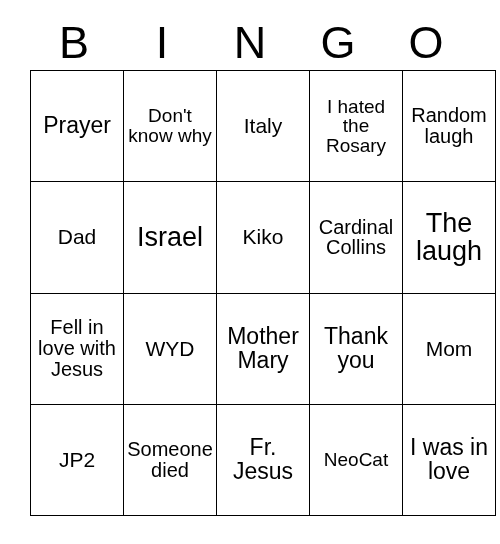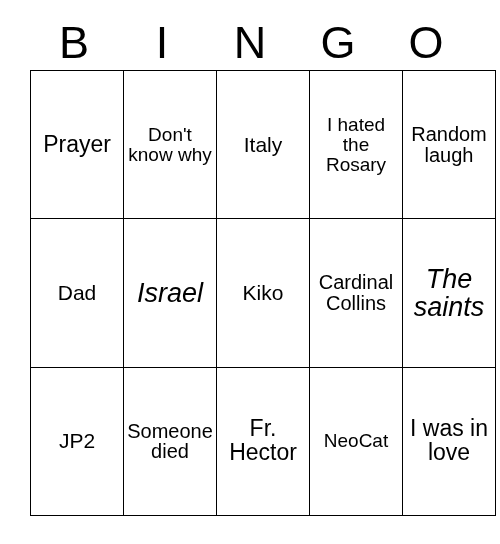--- a/index.html
+++ b/index.html
@@ -61,21 +61,21 @@
     padding: 0 2px;
     text-align: center;
     vertical-align: middle;
     line-height: 1.04;
     overflow: hidden;
     word-wrap: break-word;
   }
 
   
   .fs-xl   { font-size: 21px; }
-  .fs-lg   { font-size: 27px; font-style: italic; }
+  .fs-lg   { font-size: 27px; }
   .fs-md   { font-size: 23px; }
   .fs-sm   { font-size: 19px; }
   .fs-xs   { font-size: 20px; }
 </style>
 </head>
 <body>
 
 <div class="card">
 
   <div class="header-row">
@@ -93,25 +93,32 @@
         <td class="fs-sm">Don't know why</td>
         <td class="fs-xl">Italy</td>
         <td class="fs-sm">I hated the Rosary</td>
         <td class="fs-xs">Random laugh</td>
       </tr>
       <tr>
         <td class="fs-xl">Dad</td>
         <td class="fs-lg">Israel</td>
         <td class="fs-xl">Kiko</td>
         <td class="fs-xs">Cardinal Collins</td>
-        <td class="fs-lg">The saints</td>
+        <td class="fs-lg">The laugh</td>
+      </tr>
+      <tr>
+        <td class="fs-xs">Fell in love with Jesus</td>
+        <td class="fs-xl">WYD</td>
+        <td class="fs-md">Mother Mary</td>
+        <td class="fs-md">Thank you</td>
+        <td class="fs-xl">Mom</td>
       </tr>
       <tr>
         <td class="fs-xl">JP2</td>
         <td class="fs-xs">Someone died</td>
-        <td class="fs-md">Fr. Hector</td>
+        <td class="fs-md">Fr. Jesus</td>
         <td class="fs-sm">NeoCat</td>
         <td class="fs-md">I was in love</td>
       </tr>
     </tbody>
   </table>
 
 </div>
 
 </body></html>

